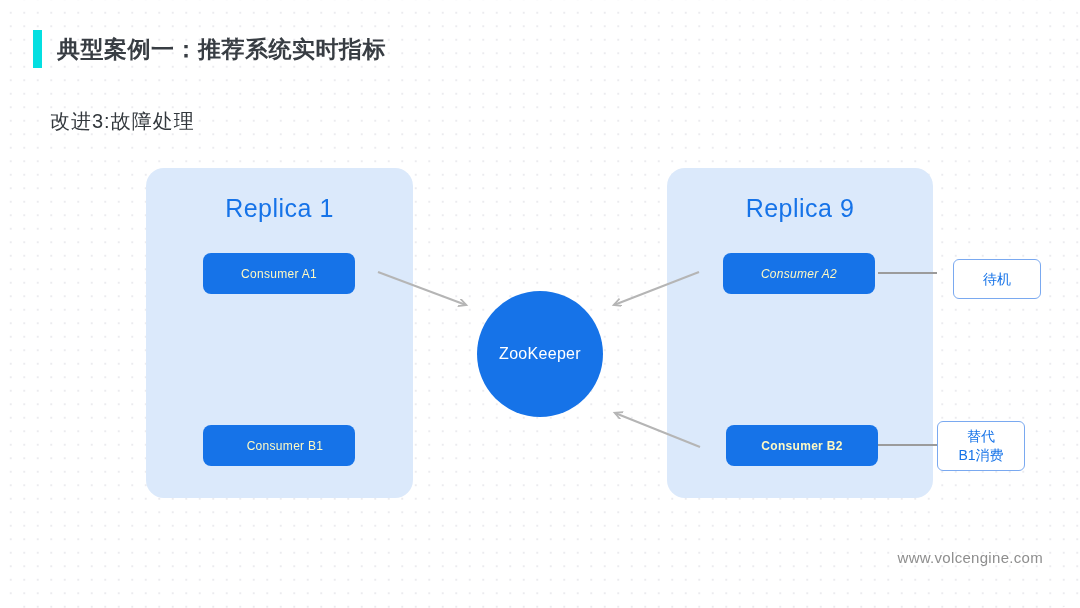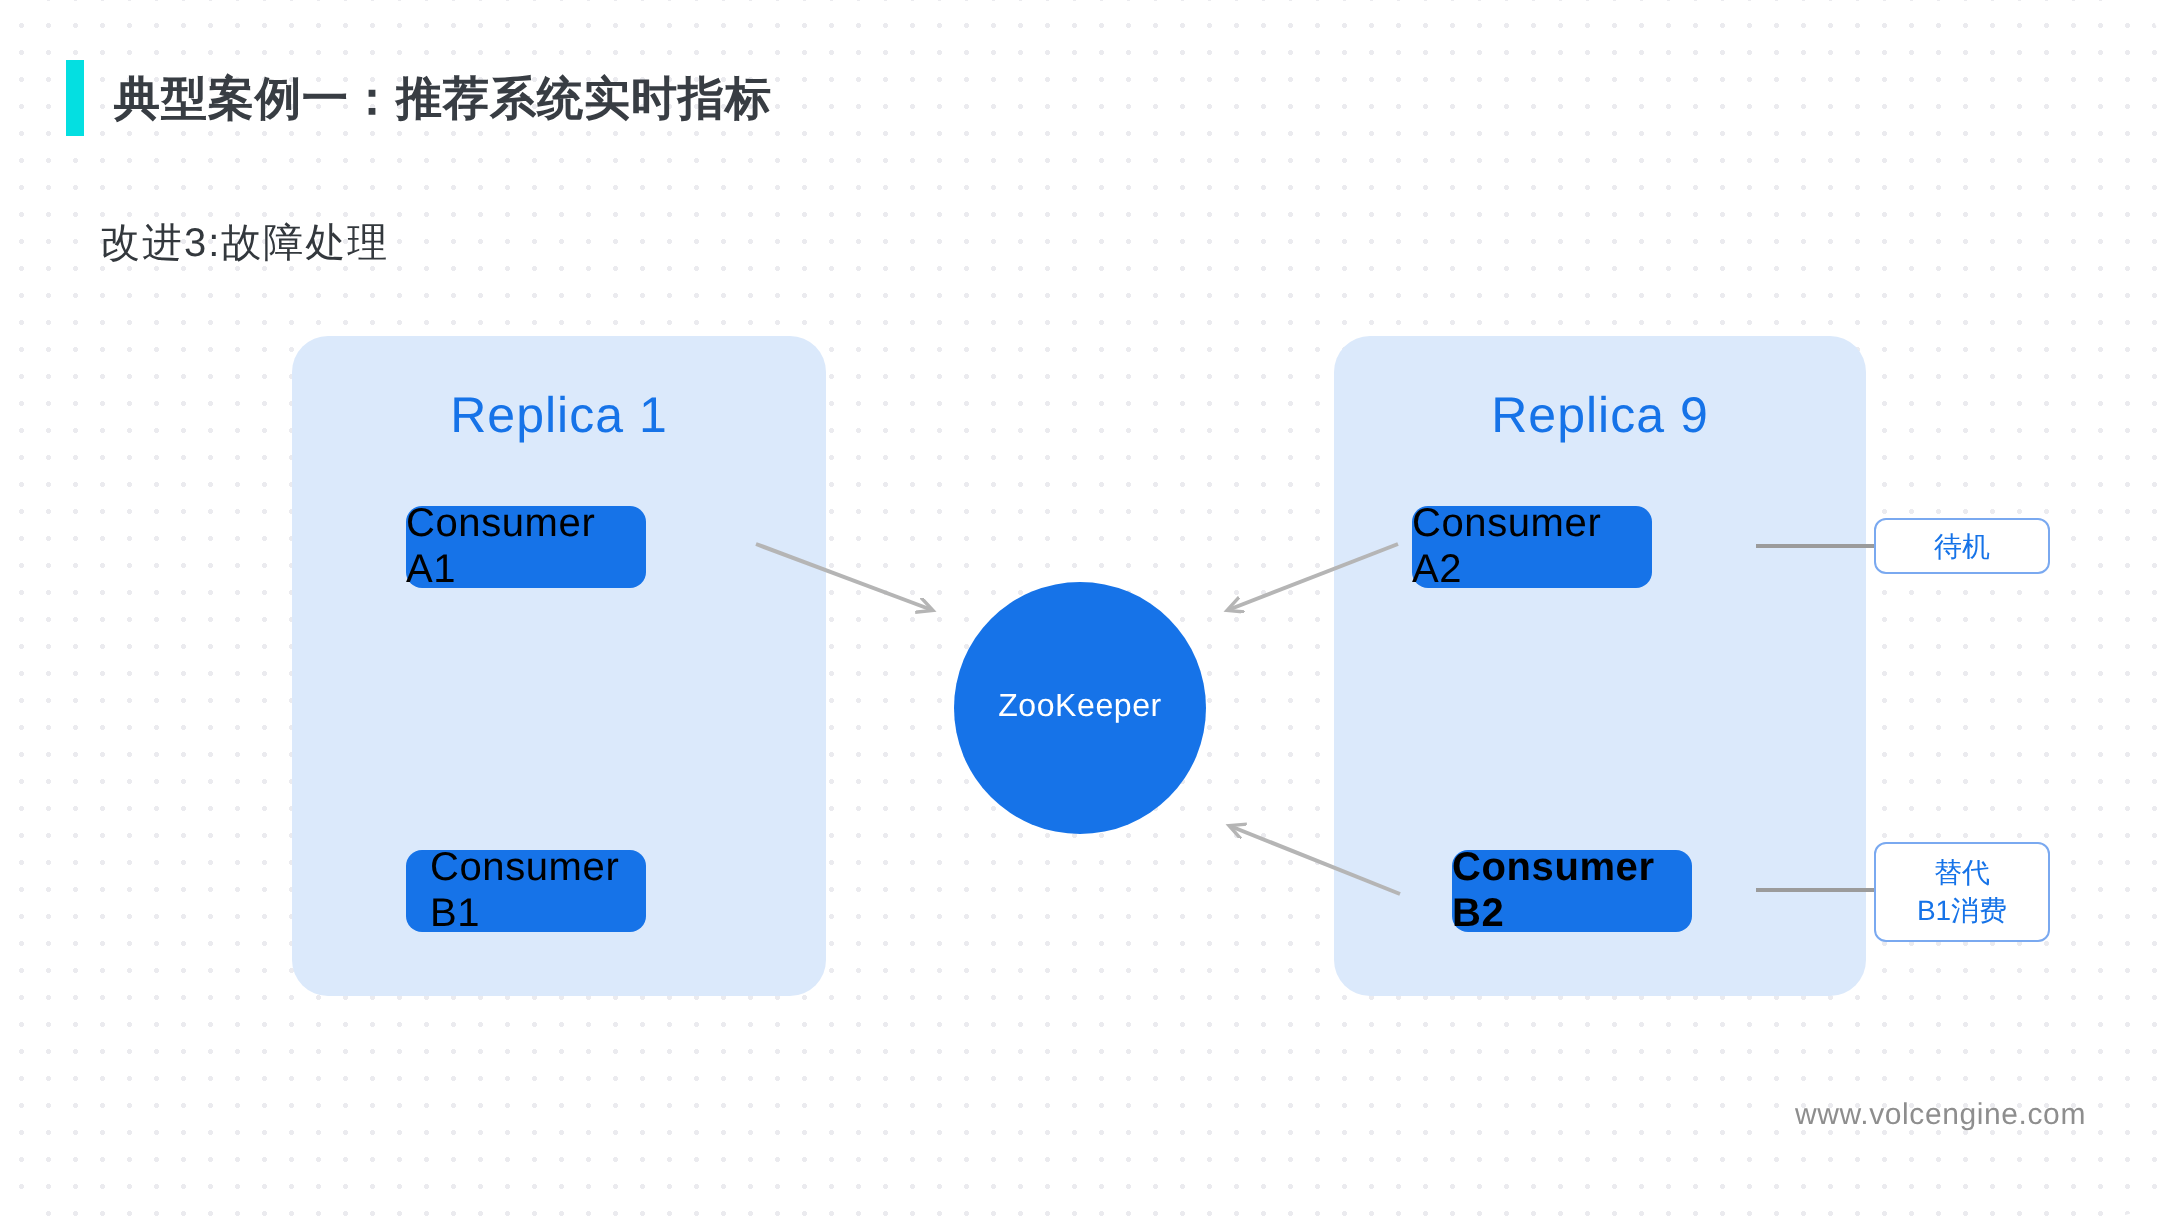--- a/index.html
+++ b/index.html
@@ -55,34 +55,34 @@
   .panel-title {
     margin-top: 26px;
     text-align: center;
     font-size: 25px;
     color: #1673e8;
     letter-spacing: 0.5px;
   }
   
   .consumer {
     position: absolute;
-    width: 120px;
+    width: 152px;
     height: 41px;
     background: #1673e8;
     border-radius: 8px;
-    color: #000000;
-    font-size: 20px;
+    color: #fef9c3;
+    font-size: 12px;
     display: flex;
     align-items: center;
     justify-content: center;
     letter-spacing: 0.3px;
   }
   .consumer.a1 { left: 203px; top: 253px; }
   .consumer.b1 { left: 203px; top: 425px; padding-left: 12px; }
-  .consumer.a2 { left: 706px; top: 253px; }
+  .consumer.a2 { left: 723px; top: 253px; font-style: italic; }
   .consumer.b2 { left: 726px; top: 425px; font-weight: bold; }
   
   .zookeeper {
     position: absolute;
     left: 477px; top: 291px;
     width: 126px; height: 126px;
     background: #1673e8;
     border-radius: 50%;
     color: #ffffff;
     font-size: 16px;
@@ -100,21 +100,21 @@
     border: 1px solid #7aa9f0;
     border-radius: 6px;
     color: #1673e8;
     font-size: 14px;
     display: flex;
     flex-direction: column;
     align-items: center;
     justify-content: center;
     line-height: 19px;
   }
-  .note.standby { top: 259px; height: 28px; }
+  .note.standby { top: 259px; height: 40px; margin-left: 16px; }
   .note.replace { top: 421px; height: 50px; text-align: right; }
   
   .overlay {
     position: absolute;
     left: 0; top: 0;
     width: 1080px; height: 608px;
     pointer-events: none;
   }
   
   .footer-logo {

